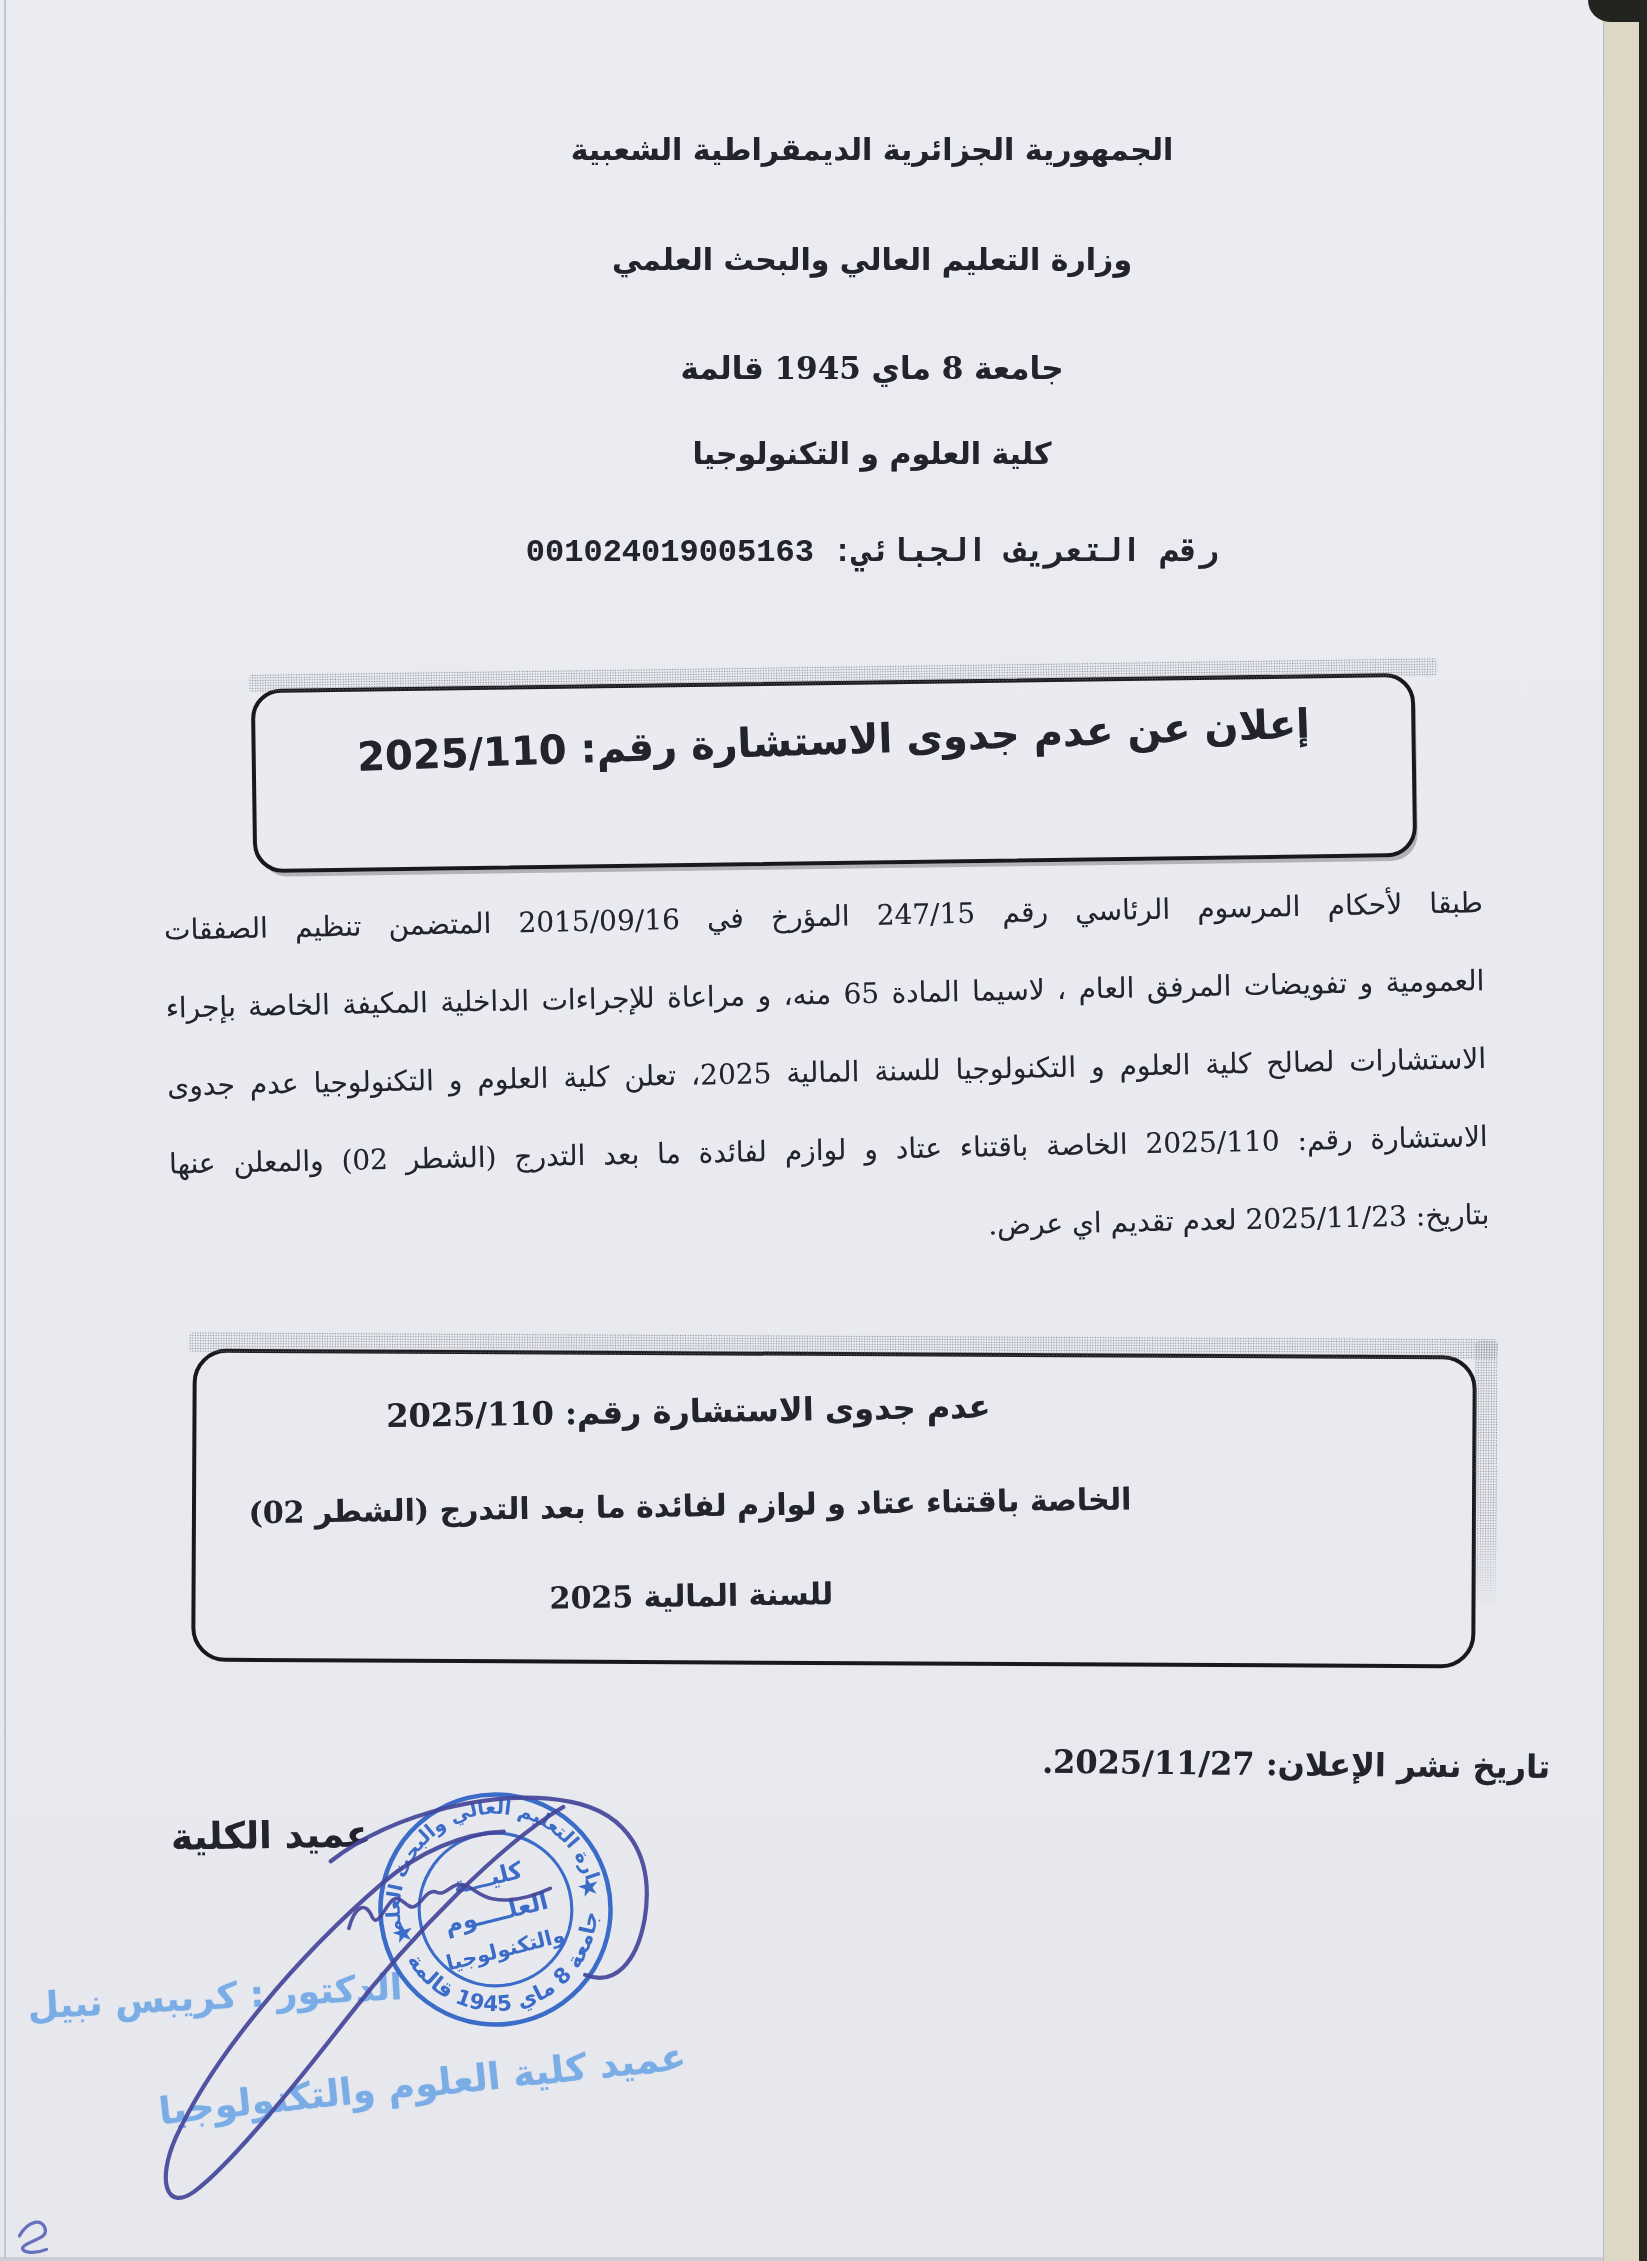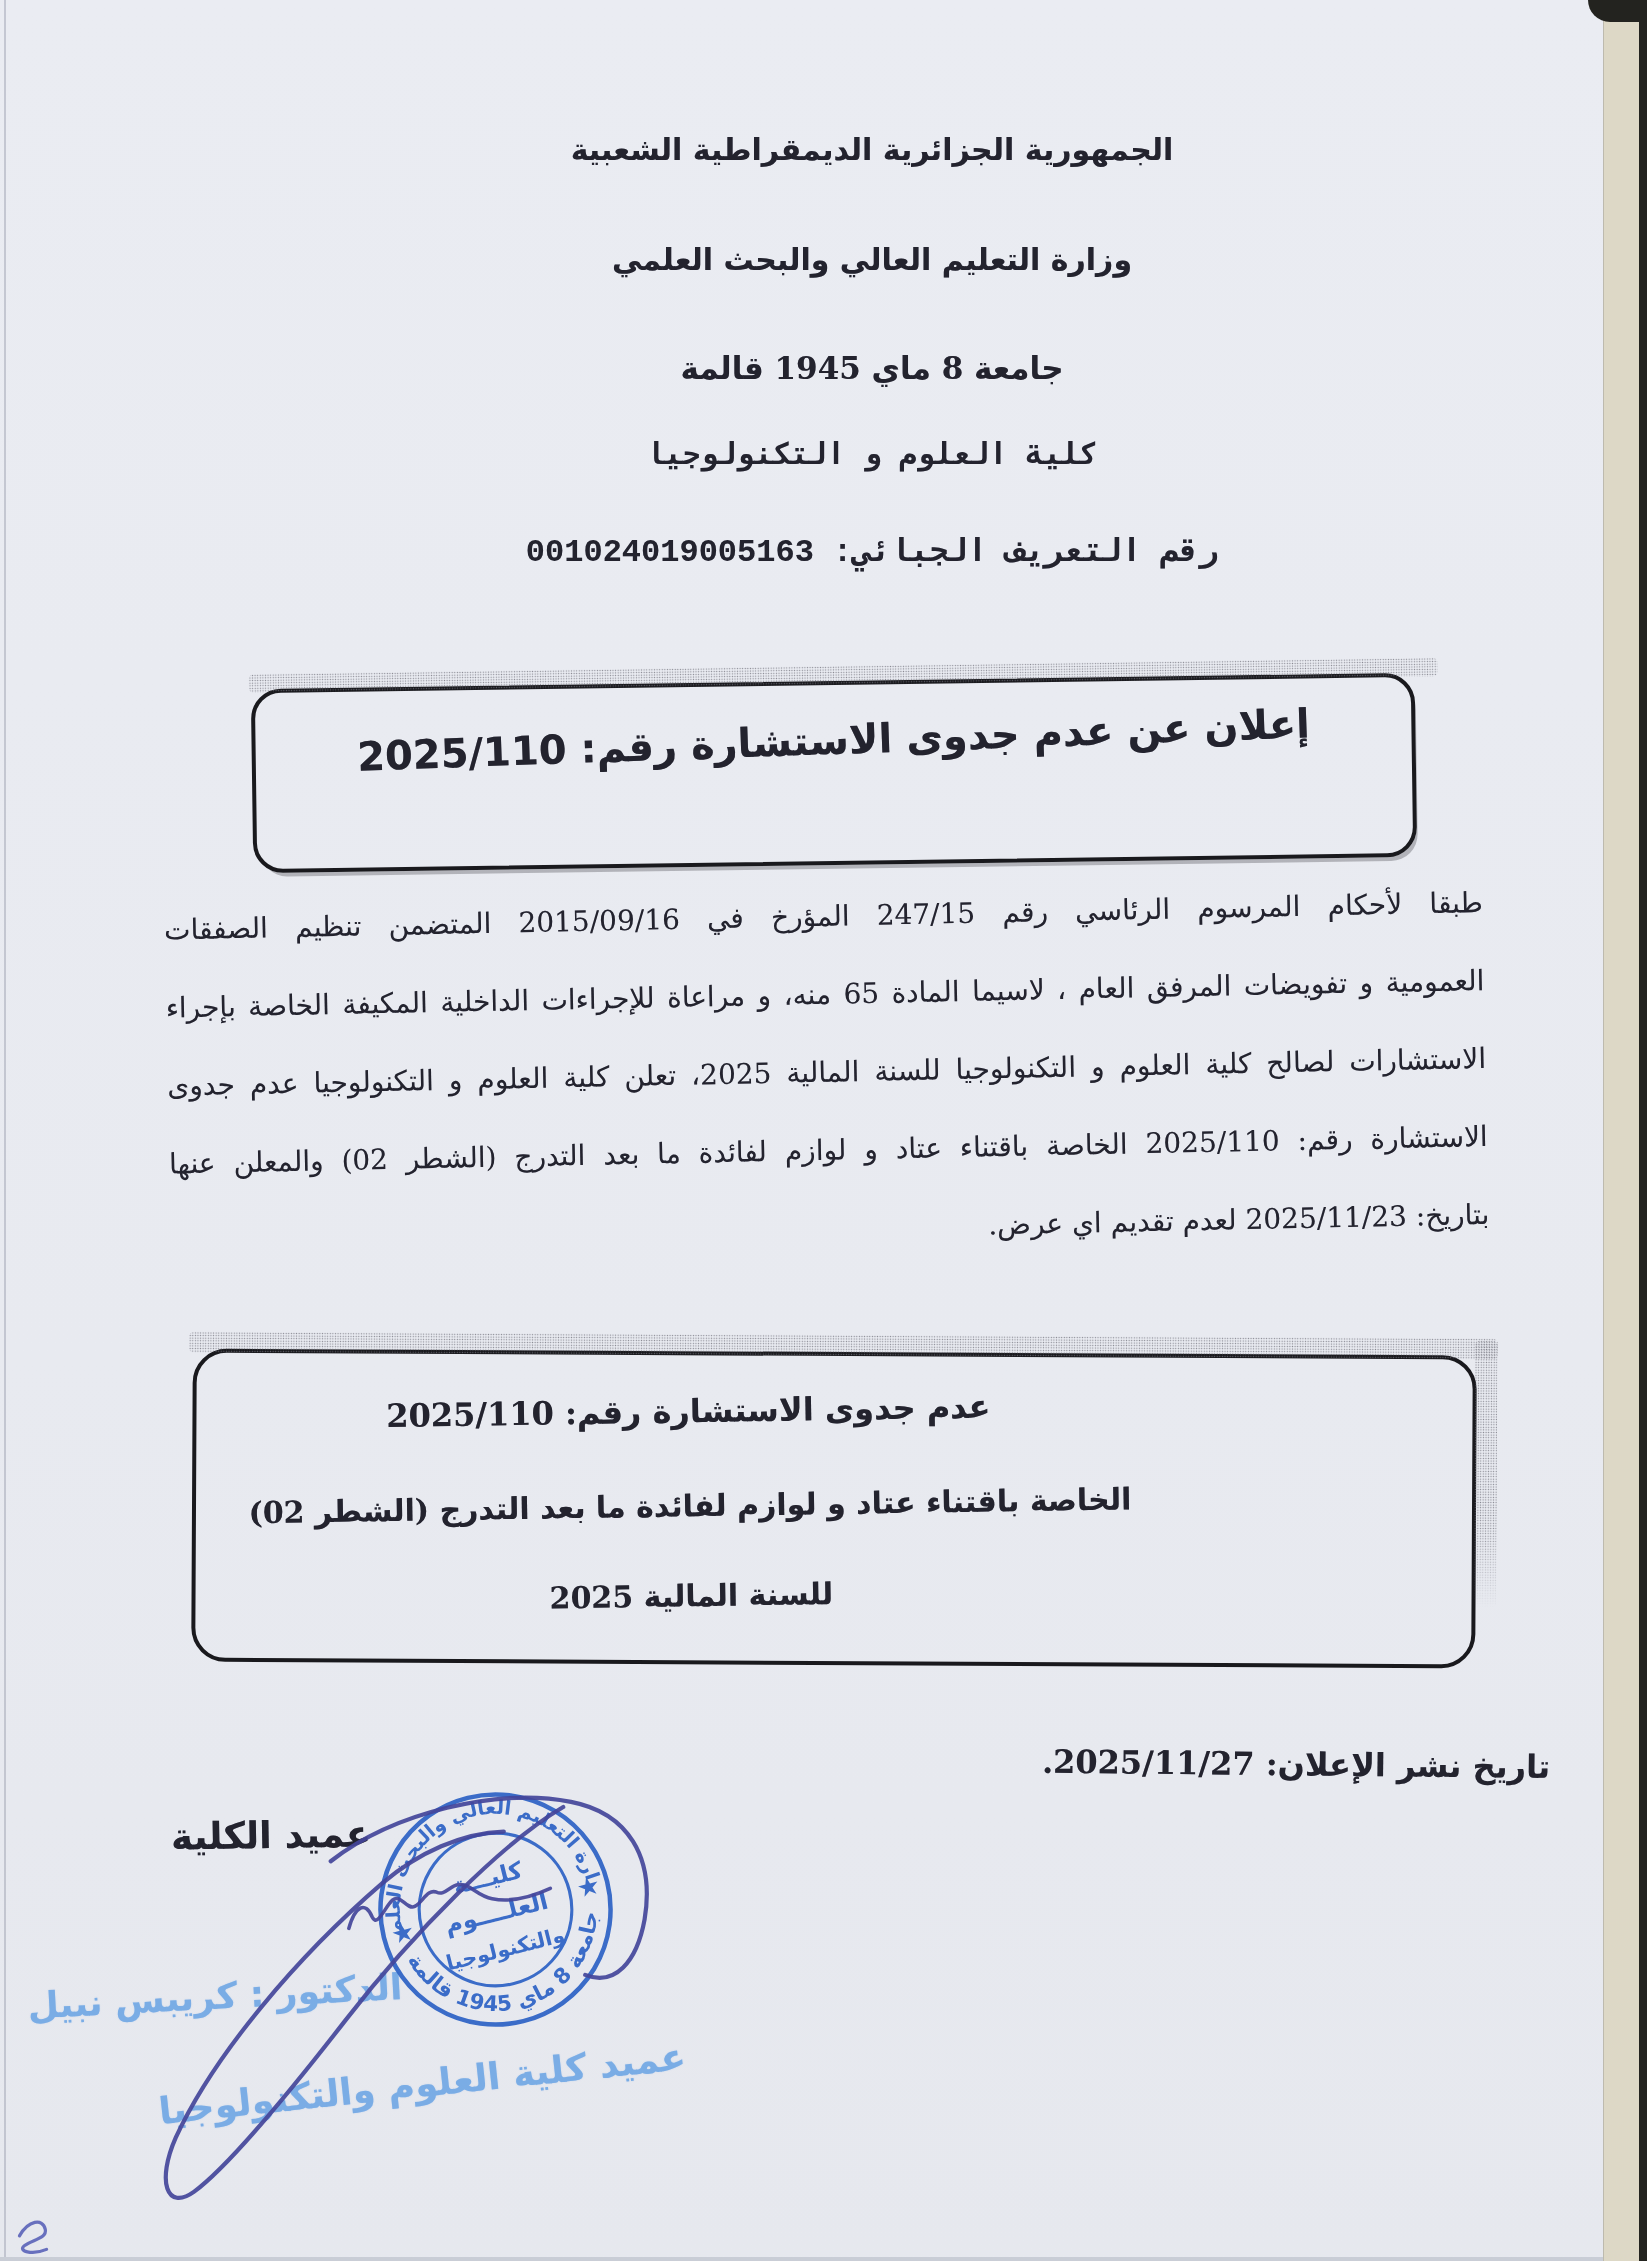--- a/index.html
+++ b/index.html
@@ -14,21 +14,21 @@
   .right-strip{position:absolute;right:0;top:0;width:43px;height:100%;background:#ddd8c6;border-left:1.9px solid #bdbaae;}
   .right-dark{position:absolute;right:0;top:0;width:8.4px;height:100%;background:#23231f;}
   .corner-dark{position:absolute;right:0;top:0;width:59px;height:22px;background:#23231f;border-bottom-left-radius:27px;}
 
   
   .header{position:absolute;left:97px;right:0;top:0;text-align:center;}
   .h-line{position:absolute;left:0;right:0;font-weight:700;text-shadow:0 0 0.6px rgba(40,40,70,.35);}
   .h1{top:132px;font-size:30px;}
   .h2{top:242px;font-size:30px;}
   .h3{top:350px;font-size:31px;font-family:"DejaVu Serif","DejaVu Sans",serif;}
-  .h4{top:436px;font-size:30px;font-family:Liberation Mono, monospace;}
+  .h4{top:436px;font-size:30px;}
   .h5{top:531px;font-size:32px;font-family:Liberation Mono, monospace;}
 
   
   .halftone{
     background-image:radial-gradient(circle,#70707a 0.7px,rgba(0,0,0,0) 0.9px);
     background-size:2.6px 2.6px;opacity:.8;
   }
 
   
   .box1{position:absolute;left:252px;top:681px;width:1156px;height:176px;

